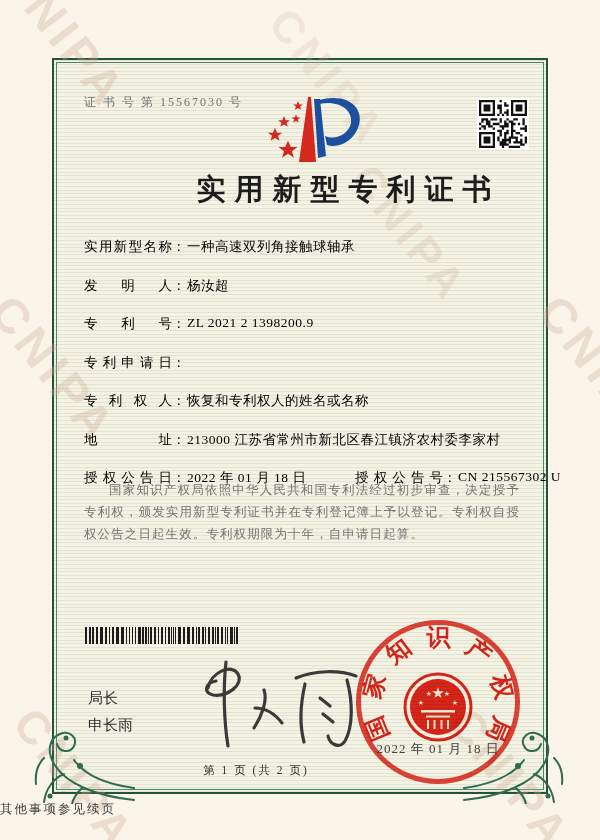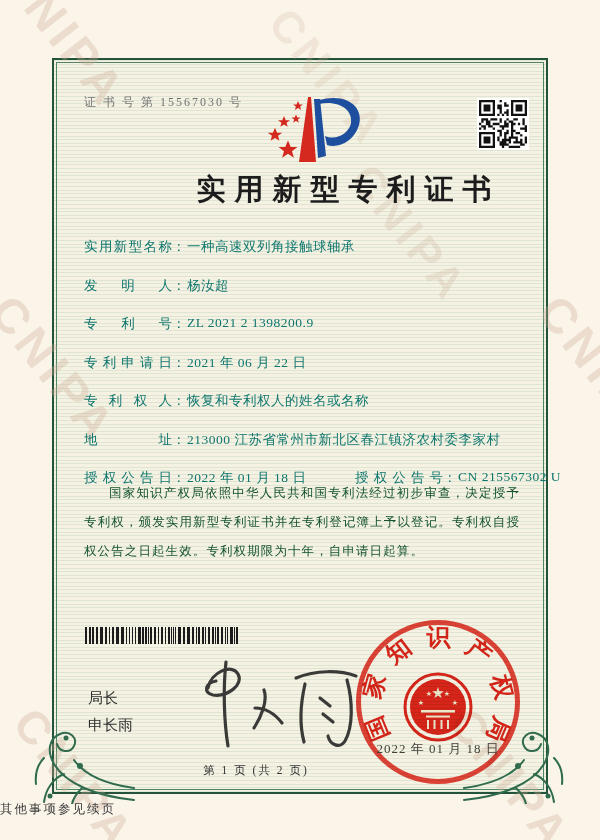--- a/index.html
+++ b/index.html
@@ -24,28 +24,28 @@
     font-family:"Liberation Sans","DejaVu Sans",sans-serif;font-weight:bold;
     transform:rotate(52deg);letter-spacing:5px;color:rgba(205,172,149,.32);
   }
   
   .c{position:absolute;z-index:3}
   .cert-no{left:84px;top:94px;font-size:12px;letter-spacing:2px;color:#737373}
   .logo{left:251px;top:92px;width:116px;height:78px}
   .qr{left:477px;top:98px;width:52px;height:52px;background:#fff;padding:2px;box-sizing:border-box}
   .title{left:52px;top:170px;width:584px;text-align:center;font-size:29px;font-weight:bold;
          letter-spacing:9px;text-indent:9px;color:#1c1c1c}
-  .fields{left:84px;top:238px;width:436px;font-size:13.5px;color:#0f766e}
+  .fields{left:84px;top:238px;width:436px;font-size:13.5px;color:#000000}
   .frow{display:flex;margin-bottom:20.5px;white-space:nowrap}
   .flabel{width:88px;display:inline-block;text-align:justify;text-align-last:justify;flex:none}
   .fcolon{width:15px;flex:none}
   .fvalue{letter-spacing:.5px}
   .gval1{width:168px;flex:none;letter-spacing:.5px}
-  .paras{left:84px;top:479px;width:436px;font-size:12.5px;line-height:29px;
-         letter-spacing:1.1px;text-align:justify;color:#14532d}
+  .paras{left:84px;top:479px;width:436px;font-size:12.5px;line-height:22px;
+         letter-spacing:1.1px;text-align:justify;color:#737373}
   .paras p{margin:0;text-indent:2em}
   .barcode{left:85px;top:627px;width:158px;height:18px}
   .signer{left:88px;top:684px;font-family:"Liberation Sans","DejaVu Sans",sans-serif;
           font-size:15px;font-weight:normal;color:#2e2e2e;line-height:27px}
   .signature{left:196px;top:650px;width:178px;height:106px}
   .seal{
     left:356px;top:620px;width:164px;height:164px;border-radius:50%;
     border:5px solid rgba(224,38,26,.85);box-sizing:border-box;
     mix-blend-mode:multiply;
   }
@@ -118,21 +118,20 @@
       <span class="fvalue">杨汝超</span>
   </div>
   <div class="frow">
     <span class="flabel">专利号</span>
       <span class="fcolon">：</span>
       <span class="fvalue">ZL 2021 2 1398200.9</span>
   </div>
   <div class="frow">
     <span class="flabel">专利申请日</span>
       <span class="fcolon">：</span>
-      <span class="fvalue">2021 年 06 月 22 日</span>
   </div>
   <div class="frow">
     <span class="flabel">专利权人</span>
       <span class="fcolon">：</span>
       <span class="fvalue">恢复和专利权人的姓名或名称</span>
   </div>
   <div class="frow">
     <span class="flabel">地址</span>
       <span class="fcolon">：</span>
       <span class="fvalue">213000 江苏省常州市新北区春江镇济农村委李家村</span>

